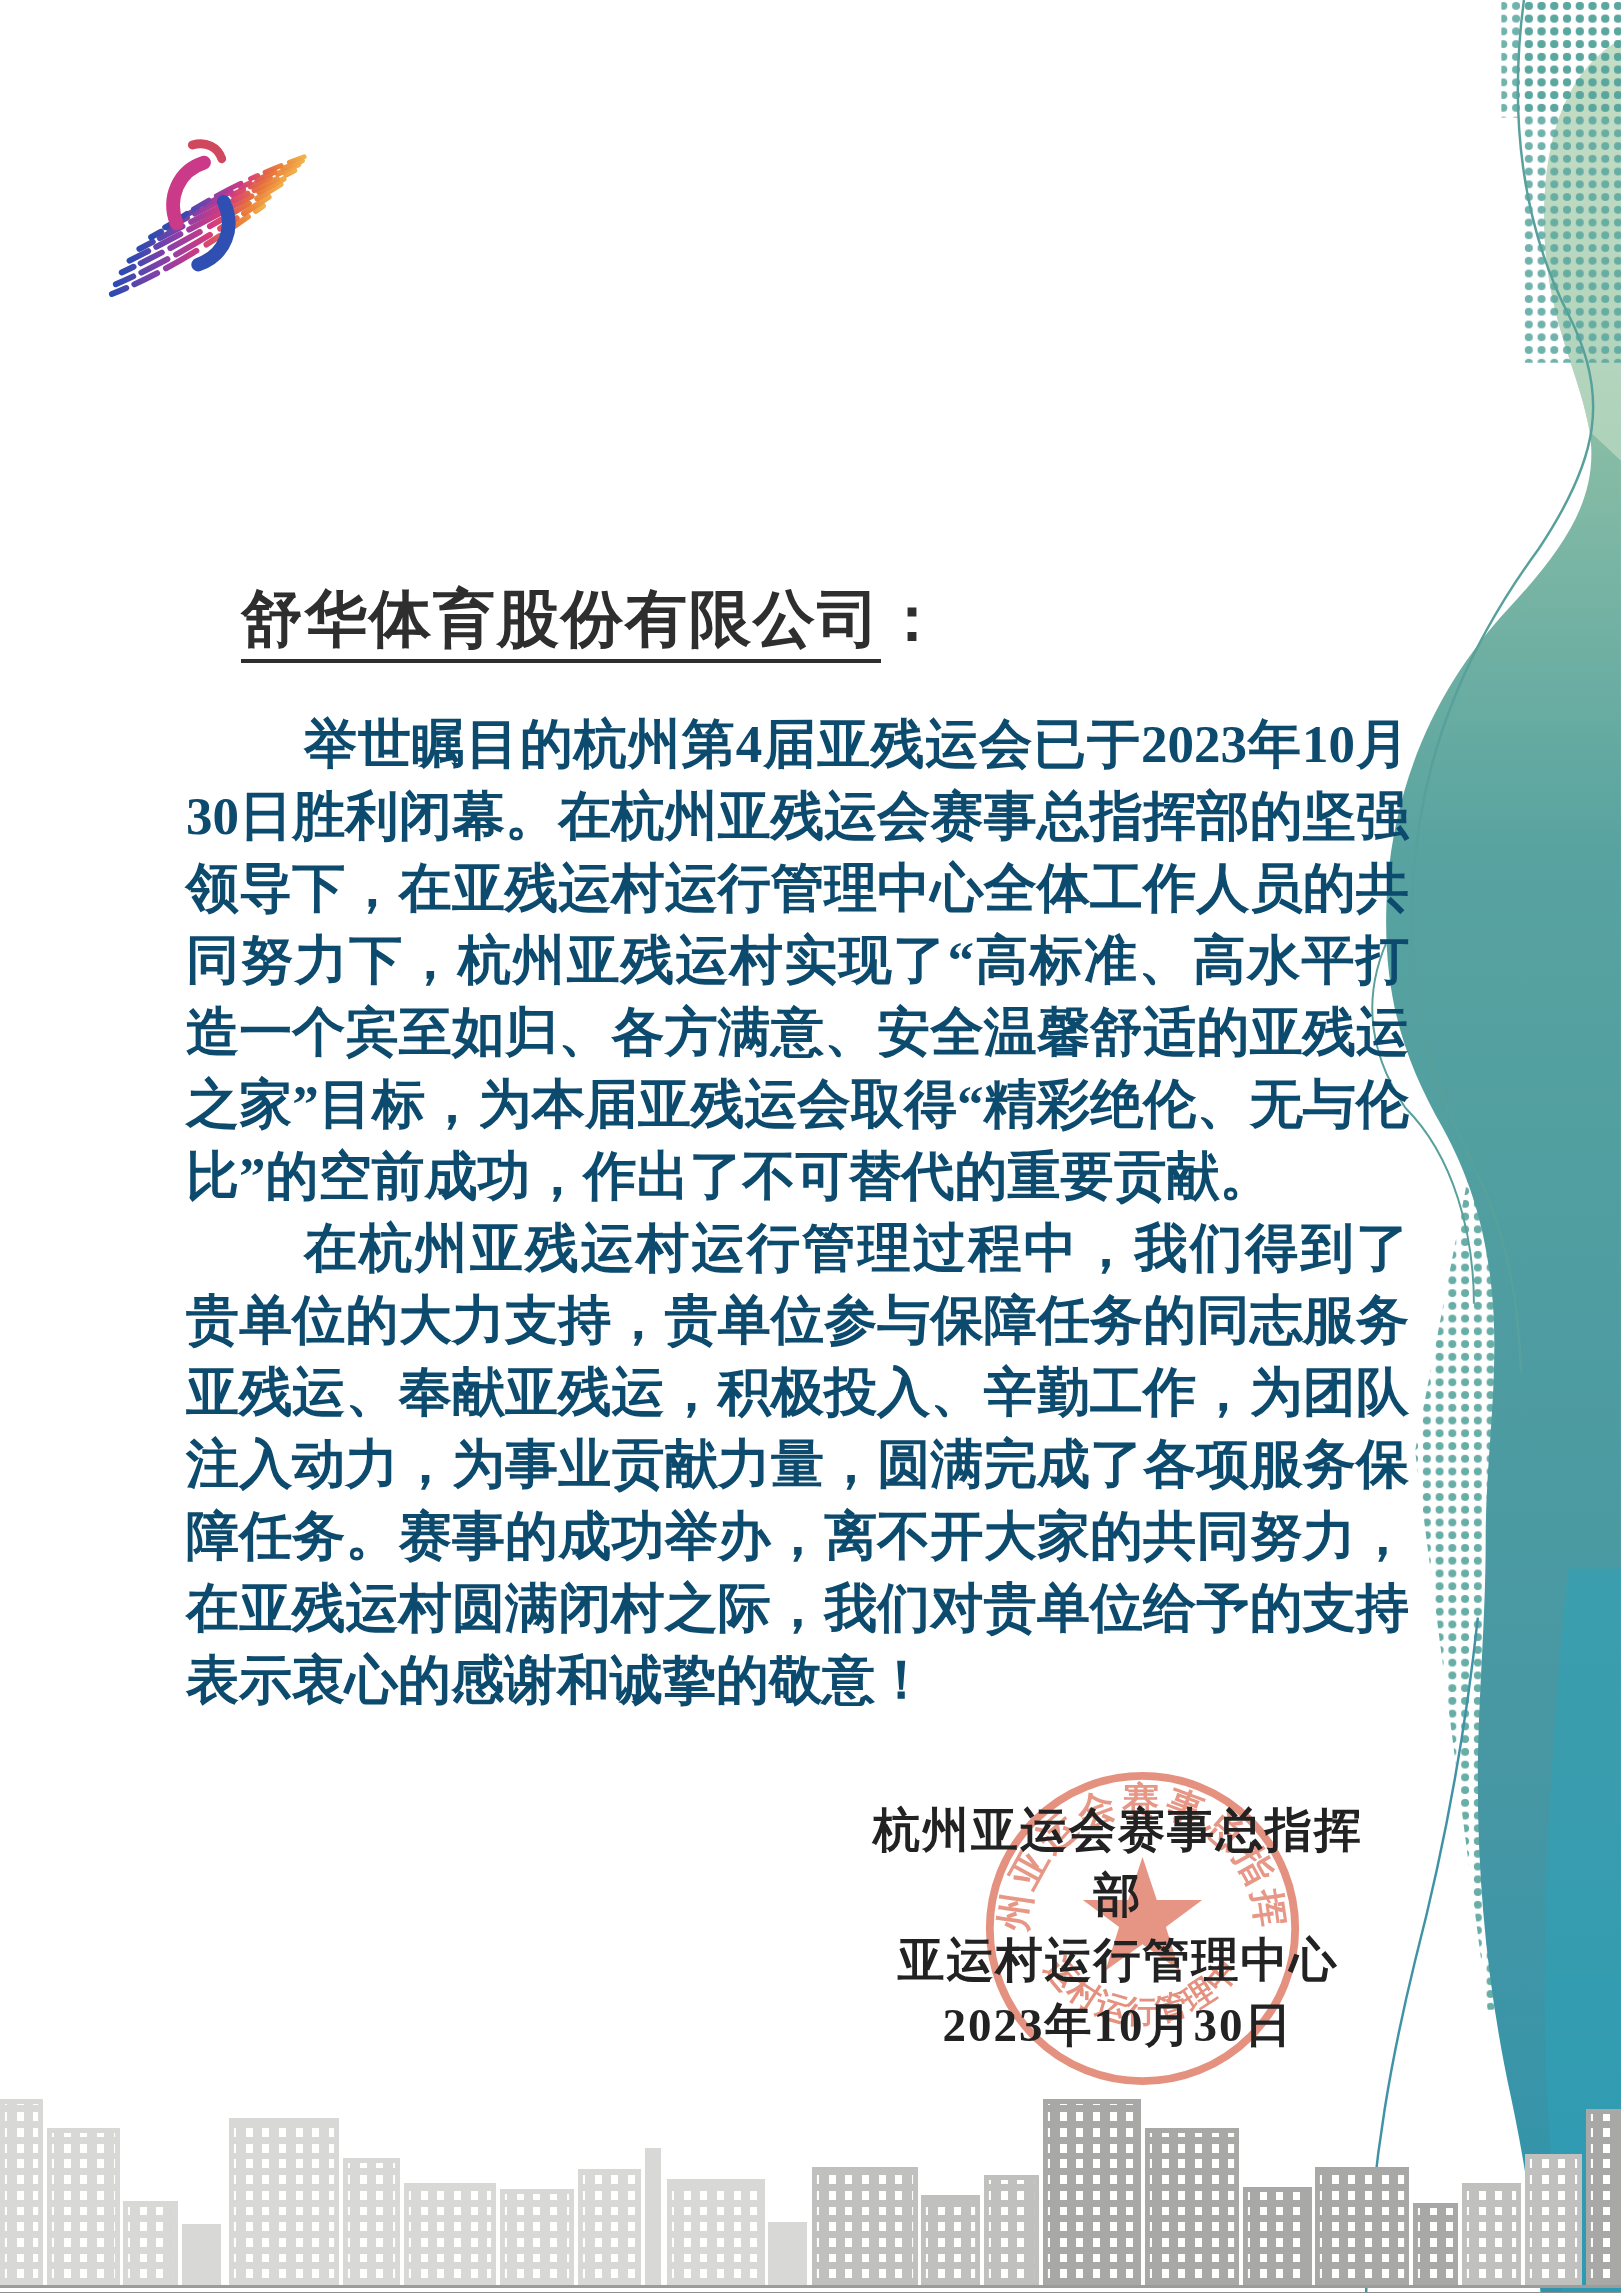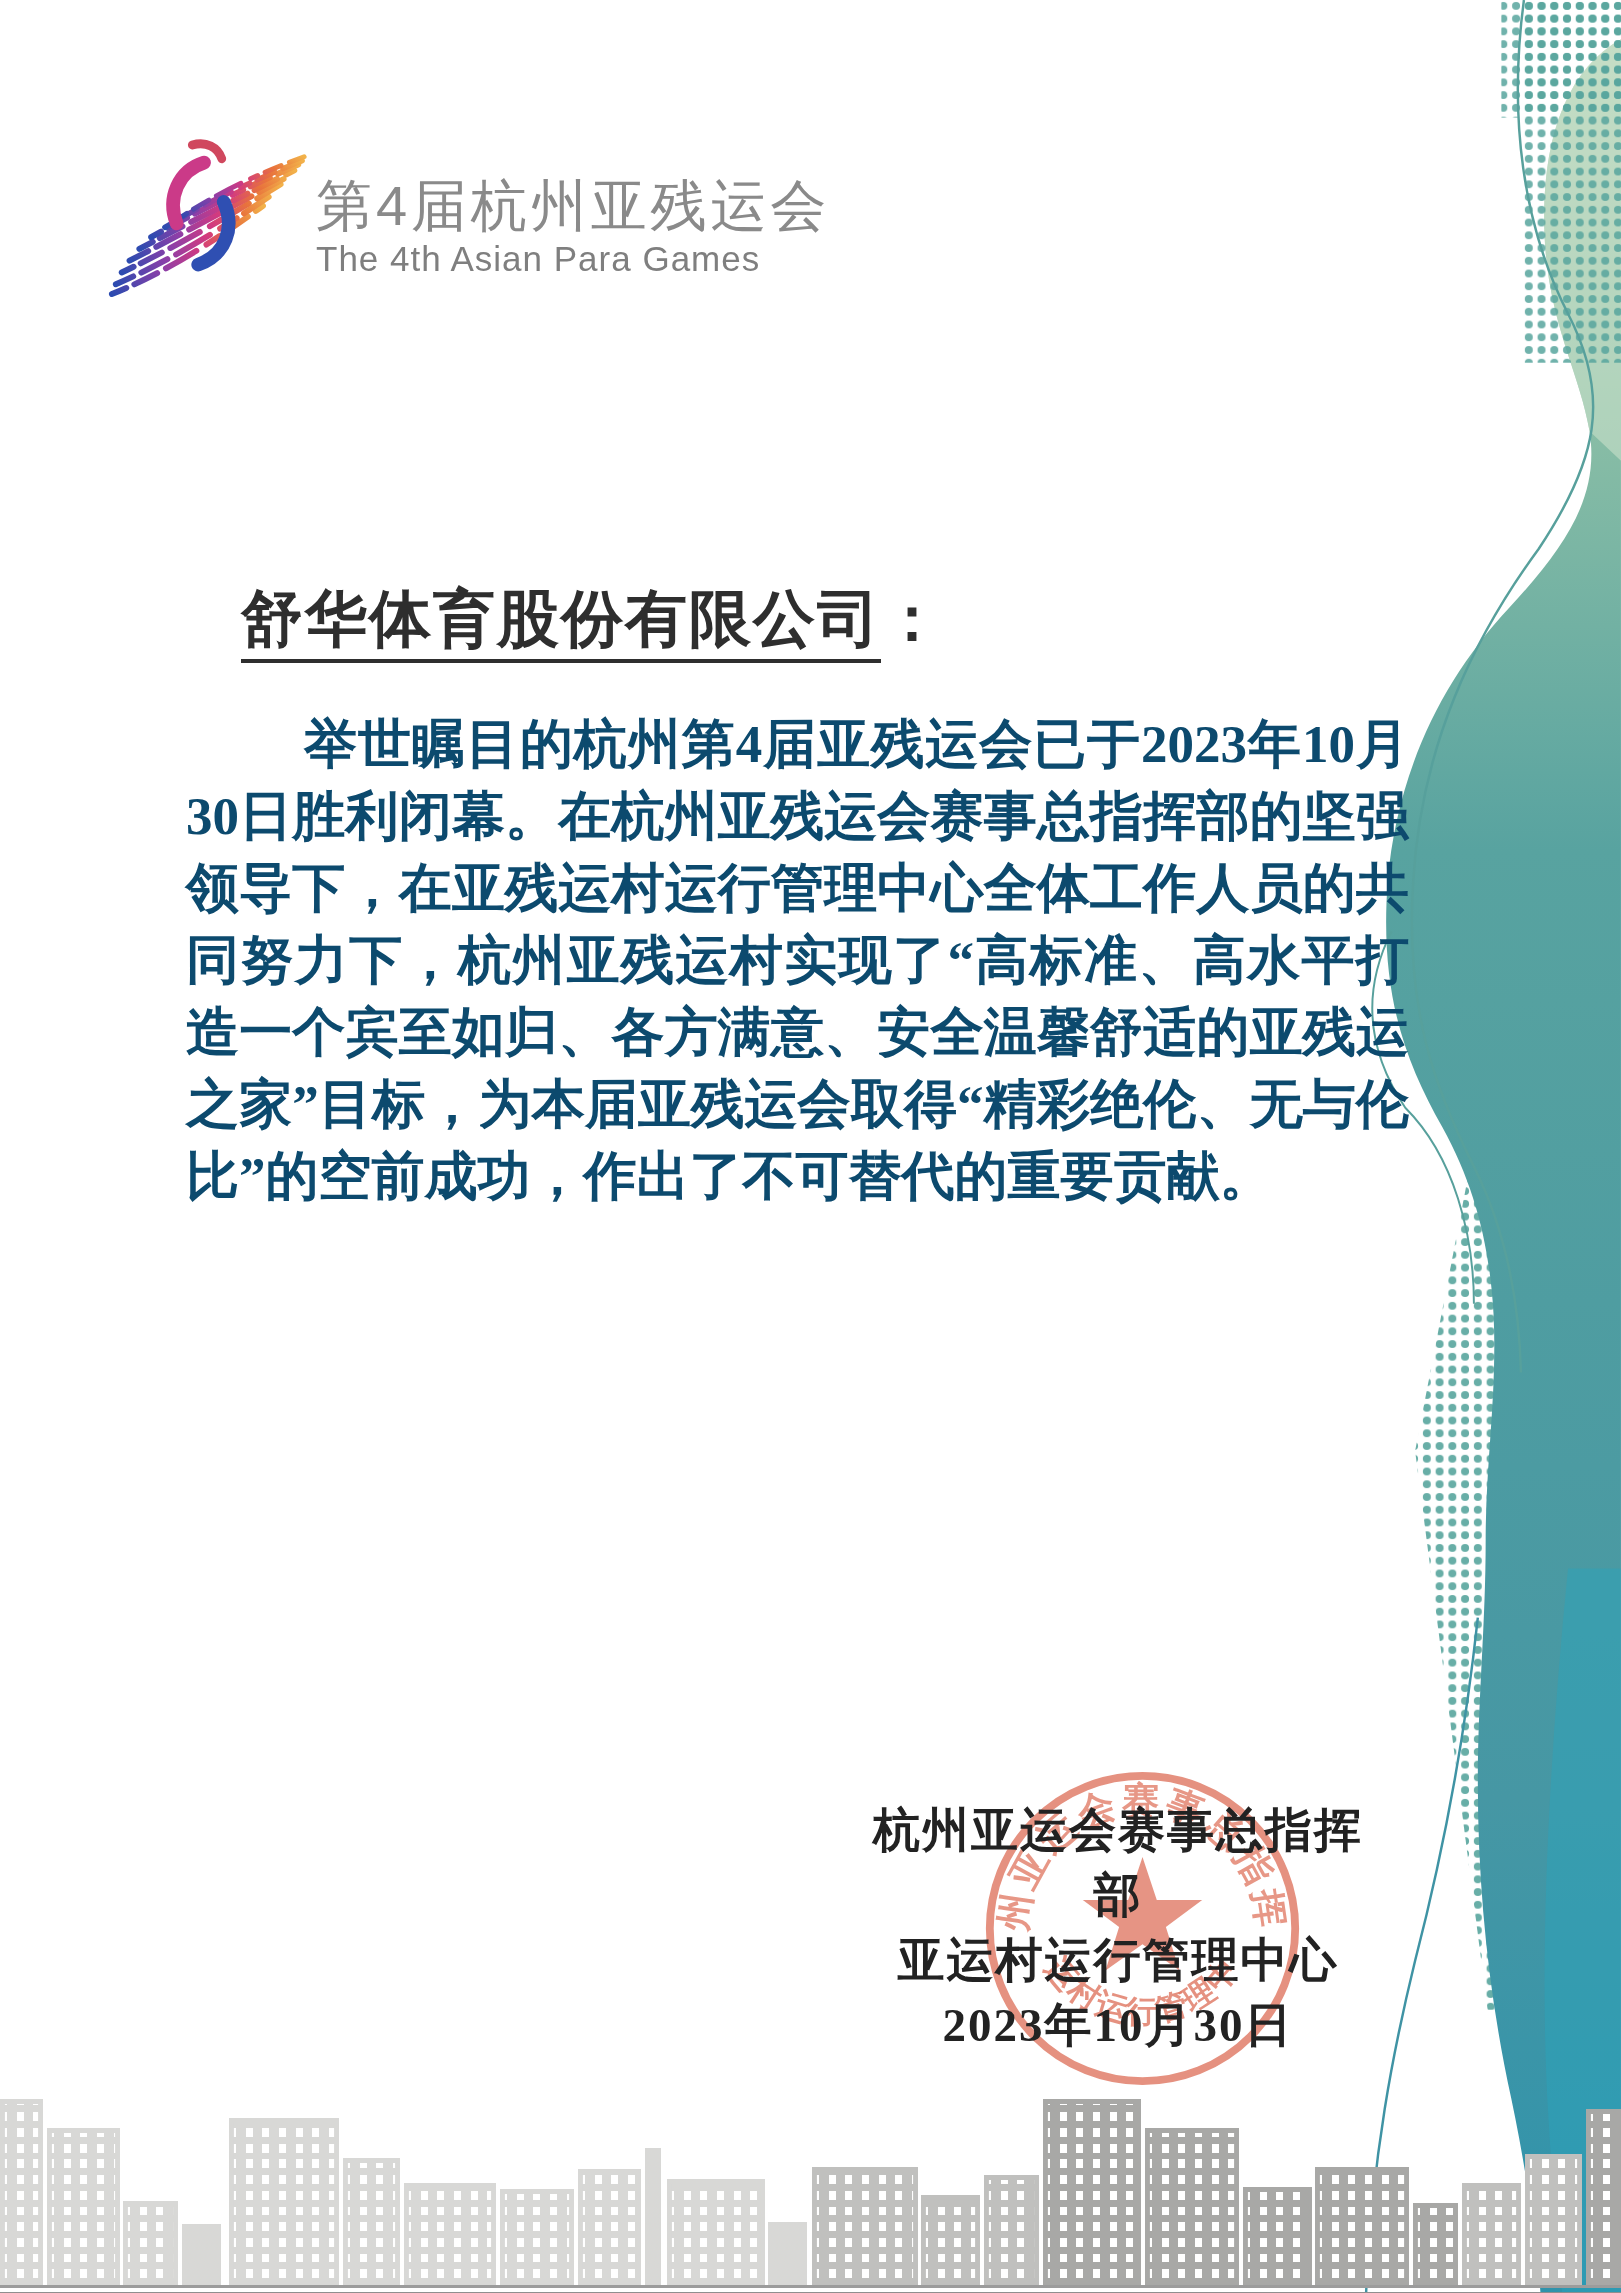--- a/index.html
+++ b/index.html
@@ -134,32 +134,29 @@
       <path d="M34,114 Q98,80 192,34" stroke-width="6" stroke-dasharray="16 8 26 10 36 12"></path>
       <path d="M46,102 Q106,68 196,28" stroke-width="6" stroke-dasharray="12 8 22 9 32 11"></path>
       <path d="M60,92 Q116,58 200,24" stroke-width="5.5" stroke-dasharray="10 8 20 9 30 11"></path>
       <path d="M76,82 Q126,48 202,20" stroke-width="5" stroke-dasharray="8 8 18 9 28 11"></path>
     </g>
     <path d="M100,26 C74,34 62,62 72,88" fill="none" stroke="#cb3a88" stroke-width="14" stroke-linecap="round"></path>
     <path d="M120,66 C132,92 122,120 94,130" fill="none" stroke="#2f4fb2" stroke-width="14" stroke-linecap="round"></path>
     <path d="M88,8 C102,4 114,10 118,22" fill="none" stroke="#d0485e" stroke-width="9" stroke-linecap="round"></path>
   </svg>
 
-  <div class="logo-text">
-    <div class="logo-cn">第4届杭州亚残运会</div>
-    <div class="logo-en">The 4th Asian Para Games</div>
-  </div>
 
 
   <div class="addressee">
     <span class="addr-name">舒华体育股份有限公司</span><span class="addr-colon">：</span>
   </div>
 
   <div class="body-text">
     <p>举世瞩目的杭州第4届亚残运会已于2023年10月30日胜利闭幕。在杭州亚残运会赛事总指挥部的坚强领导下，在亚残运村运行管理中心全体工作人员的共同努力下，杭州亚残运村实现了“高标准、高水平打造一个宾至如归、各方满意、安全温馨舒适的亚残运之家”目标，为本届亚残运会取得“精彩绝伦、无与伦比”的空前成功，作出了不可替代的重要贡献。</p>
+    <p>在杭州亚残运村运行管理过程中，我们得到了贵单位的大力支持，贵单位参与保障任务的同志服务亚残运、奉献亚残运，积极投入、辛勤工作，为团队注入动力，为事业贡献力量，圆满完成了各项服务保障任务。赛事的成功举办，离不开大家的共同努力，在亚残运村圆满闭村之际，我们对贵单位给予的支持表示衷心的感谢和诚挚的敬意！</p>
   </div>
 
   <div class="signature">
     <div>杭州亚运会赛事总指挥部</div>
     <div>亚运村运行管理中心</div>
     <div>2023年10月30日</div>
   </div>
 
   <svg class="stamp-svg" width="323" height="323" viewBox="0 0 330 330">
     <defs>

